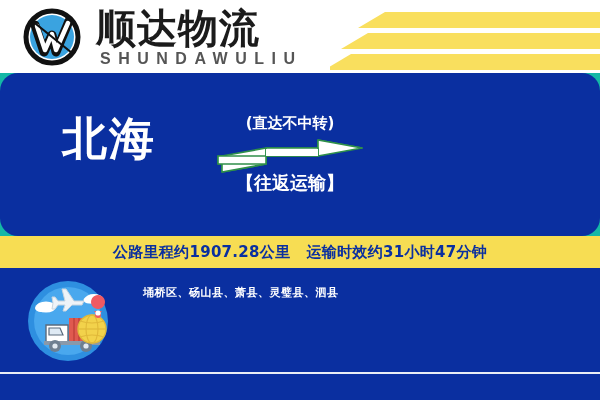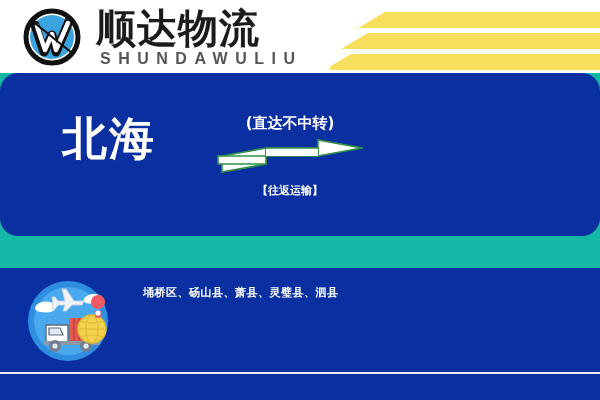--- a/index.html
+++ b/index.html
@@ -23,21 +23,21 @@
   .mainband{position:absolute;left:0;top:73px;width:600px;height:163px;background:#0a2fa0;border-radius:18px;}
   .city{position:absolute;top:40px;font-size:45px;line-height:52px;font-weight:bold;color:#ffffff;
     font-family:"DejaVu Sans","Liberation Sans",sans-serif;letter-spacing:2px;white-space:nowrap;}
   .city-left{left:62px;}
   .city-right{left:392px;}
 
   .centercol{position:absolute;left:210px;top:40px;width:160px;height:100px;text-align:center;}
   .note-top{font-size:15px;line-height:20px;font-weight:bold;color:#ffffff;white-space:nowrap;
     font-family:"DejaVu Sans","Liberation Sans",sans-serif;}
   .arrow-wrap{margin-top:6px;height:34px;}
-  .note-bot{margin-top:8px;font-size:11px;line-height:20px;font-weight:bold;color:#ffffff;white-space:nowrap;
+  .note-bot{margin-top:0;font-size:18px;line-height:20px;font-weight:bold;color:#ffffff;white-space:nowrap;
     font-family:"DejaVu Sans","Liberation Sans",sans-serif;}
 
   
   .infobar{position:absolute;left:0;top:236px;width:600px;height:32px;background:#f7dd53;
     display:flex;align-items:center;justify-content:center;}
   .infobar-text{font-size:15px;font-weight:bold;color:#0a2fa0;white-space:nowrap;letter-spacing:.3px;
     font-family:"DejaVu Sans","Liberation Sans",sans-serif;}
   .infobar-gap{display:inline-block;width:16px;}
 
   
@@ -91,20 +91,25 @@
           <polygon points="56,9 12,17 12,33 56,25" fill="#ffffff" stroke="#2f8f4a" stroke-width="1.6" stroke-linejoin="round"></polygon>
           <polygon points="8,17 108,17 108,9 56,9 56,25 8,25" fill="#ffffff" stroke="#2f8f4a" stroke-width="1.6" stroke-linejoin="round"></polygon>
           <rect x="56" y="10" width="52" height="7" fill="#ffffff"></rect>
         </svg>
       </div>
       <div class="note-bot">【往返运输】</div>
     </div>
 
   </div>
 
+  <div class="infobar">
+    <span class="infobar-text">公路里程约1907.28公里</span>
+    <span class="infobar-gap"></span>
+    <span class="infobar-text">运输时效约31小时47分钟</span>
+  </div>
 
   <div class="lower">
 
     <div class="illus">
       <svg width="92" height="92" viewBox="0 0 92 92">
         <circle cx="46" cy="46" r="40" fill="#2e8fe0"></circle>
         <circle cx="46" cy="46" r="34" fill="#49a8ee"></circle>
 
         <g fill="#ffffff">
           <ellipse cx="24" cy="32" rx="10" ry="5.5"></ellipse>

